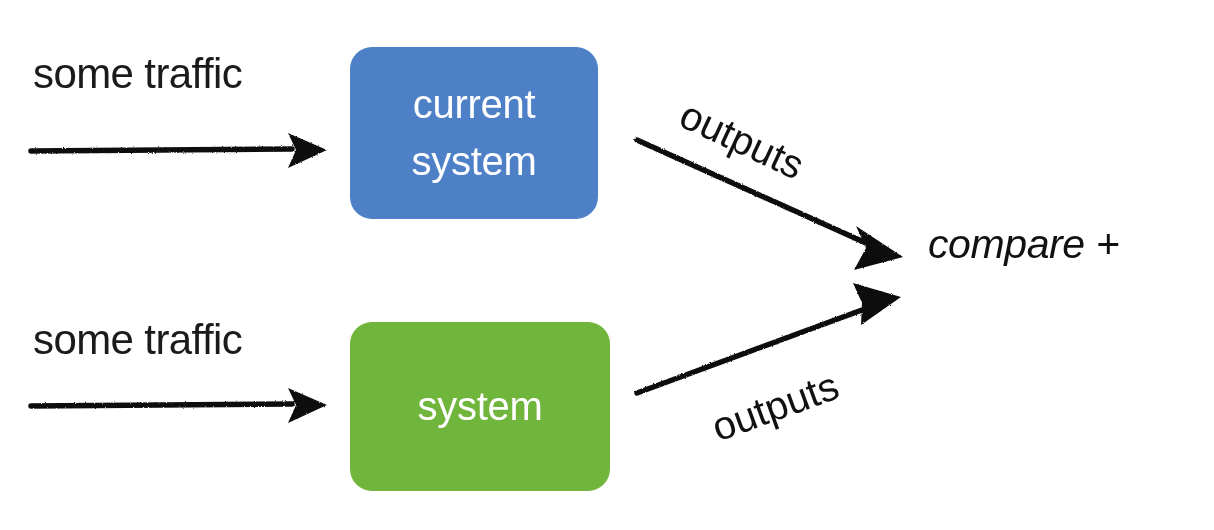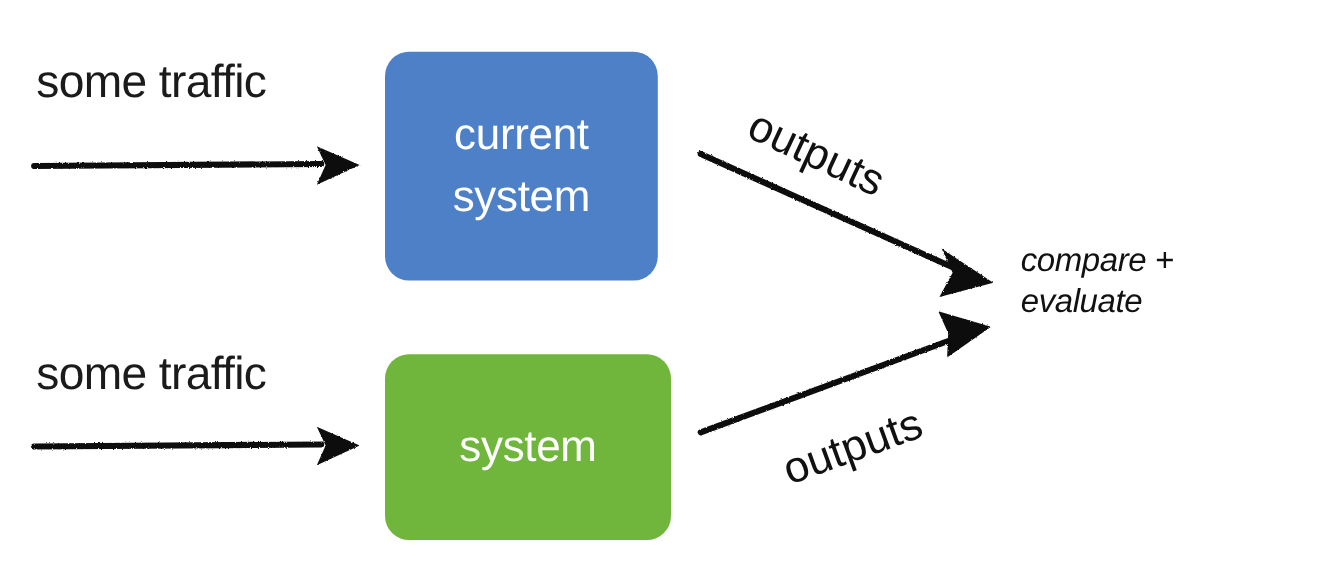--- a/index.html
+++ b/index.html
@@ -31,21 +31,21 @@
     line-height: 1.42;
     font-weight: 400;
     letter-spacing: -0.3px;
     text-align: center;
     box-sizing: border-box;
   }
   #current-system-box {
     left: 350px;
     top: 47px;
     width: 248px;
-    height: 208px;
+    height: 172px;
   }
   #new-system-box {
     left: 350px;
     top: 322px;
     width: 260px;
     height: 169px;
   }
   .sys-line { display: block; }
 
   
@@ -72,21 +72,21 @@
   }
   #outputs-label-bottom {
     left: 706px;
     top: 408px;
     transform: rotate(-20deg);
   }
 
   #compare-evaluate-label {
     left: 928px;
     top: 218px;
-    font-size: 30px;
+    font-size: 41px;
     font-style: italic;
     color: #111111;
     line-height: 1.27;
     letter-spacing: -0.4px;
     white-space: nowrap;
   }
   .ce-line { display: block; }
 
   
   #arrow-layer {
@@ -133,21 +133,20 @@
   <div class="abs traffic-label" id="traffic-label-top">some traffic</div>
 
   <div class="abs traffic-label" id="traffic-label-bottom">some traffic</div>
 
   <div class="abs outputs-label" id="outputs-label-top">outputs</div>
 
   <div class="abs outputs-label" id="outputs-label-bottom">outputs</div>
 
   <div class="abs" id="compare-evaluate-label">
     <span class="ce-line">compare +</span>
-    <span class="ce-line">evaluate</span>
   </div>
 
   <div class="abs sys-box" id="current-system-box" style="background-color: rgb(77, 128, 199); color: rgb(255, 255, 255);">
     <span class="sys-line">current</span>
     <span class="sys-line">system</span>
   </div>
 
   <div class="abs sys-box" id="new-system-box" style="background-color: rgb(112, 181, 60); color: rgb(255, 255, 255);">
     <span class="sys-line">system</span>
   </div>

